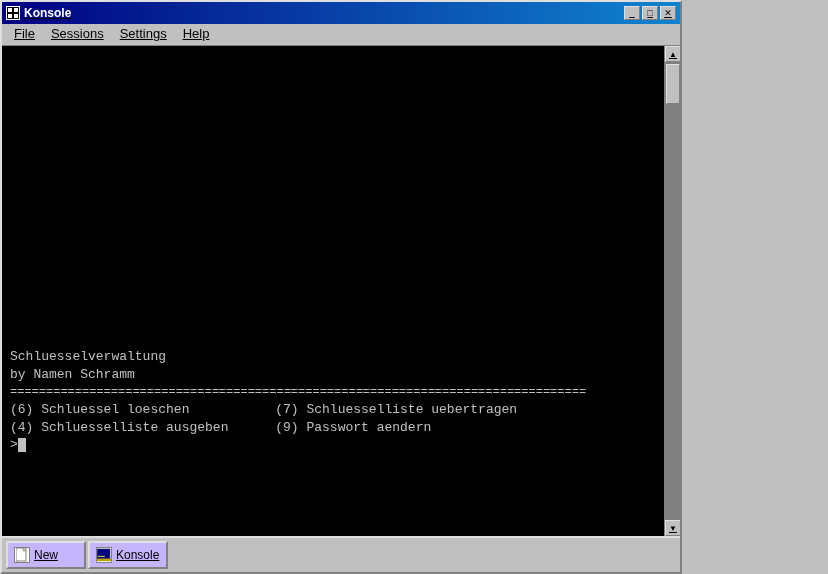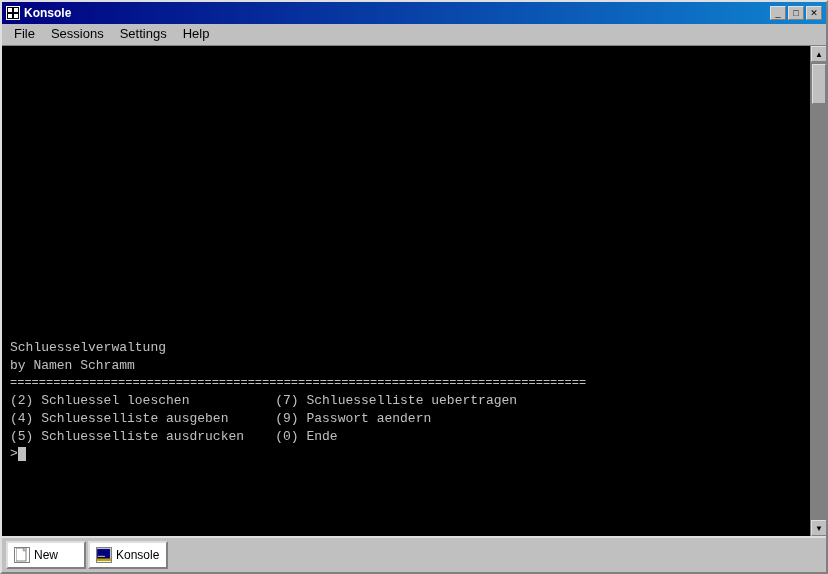--- a/index.html
+++ b/index.html
@@ -7,28 +7,29 @@
       width: 828px;
       height: 574px;
       background: #c0c0c0;
       font-family: Arial, sans-serif;
       font-size: 13px;
       overflow: hidden;
     }
 
     
     .window {
-      width: 828px;
+      width: 682px;
       height: 574px;
       border: 2px solid #808080;
       border-top: 2px solid #dfdfdf;
       border-left: 2px solid #dfdfdf;
       display: flex;
       flex-direction: column;
       background: #c0c0c0;
+      text-decoration: underline;
     }
 
     
     .title-bar {
       background: linear-gradient(to right, #000080, #1084d0);
       height: 22px;
       display: flex;
       align-items: center;
       justify-content: space-between;
       padding: 0 4px;
@@ -193,21 +194,21 @@
       border-top: 2px solid #dfdfdf;
       display: flex;
       align-items: center;
       padding: 2px 4px;
       gap: 2px;
       flex-shrink: 0;
     }
     .taskbar-btn {
       height: 28px;
       min-width: 80px;
-      background: #ffffff;
+      background: #c4b5fd;
       border: 2px solid #dfdfdf;
       border-right: 2px solid #808080;
       border-bottom: 2px solid #808080;
       display: flex;
       align-items: center;
       gap: 4px;
       padding: 0 6px;
       cursor: pointer;
       font-size: 12px;
       text-align: right;
@@ -266,23 +267,22 @@
         <div class="terminal-line">&nbsp;</div>
         <div class="terminal-line">&nbsp;</div>
         <div class="terminal-line">&nbsp;</div>
         <div class="terminal-line">&nbsp;</div>
         <div class="terminal-line">&nbsp;</div>
         <div class="terminal-line">&nbsp;</div>
         <div class="terminal-line">&nbsp;</div>
         <div class="terminal-line">Schluesselverwaltung</div>
         <div class="terminal-line">by Namen Schramm</div>
         <div class="terminal-separator" style="letter-spacing: 0px; font-size: 12px;">================================================================================</div>
-        <div class="terminal-line">(2) Schluessel loeschen           (7) Schluesselliste uebertragen</div>
+        <div class="terminal-line">(6) Schluessel loeschen           (7) Schluesselliste uebertragen</div>
         <div class="terminal-line">(4) Schluesselliste ausgeben      (9) Passwort aendern</div>
-        <div class="terminal-line">(5) Schluesselliste ausdrucken    (0) Ende</div>
         <div class="terminal-prompt">
           <span>&gt; </span>
           <span class="cursor"></span>
         </div>
       </div>
     </div>
 
     <div class="scrollbar">
       <button class="scroll-btn">▲</button>
       <div class="scroll-track">

